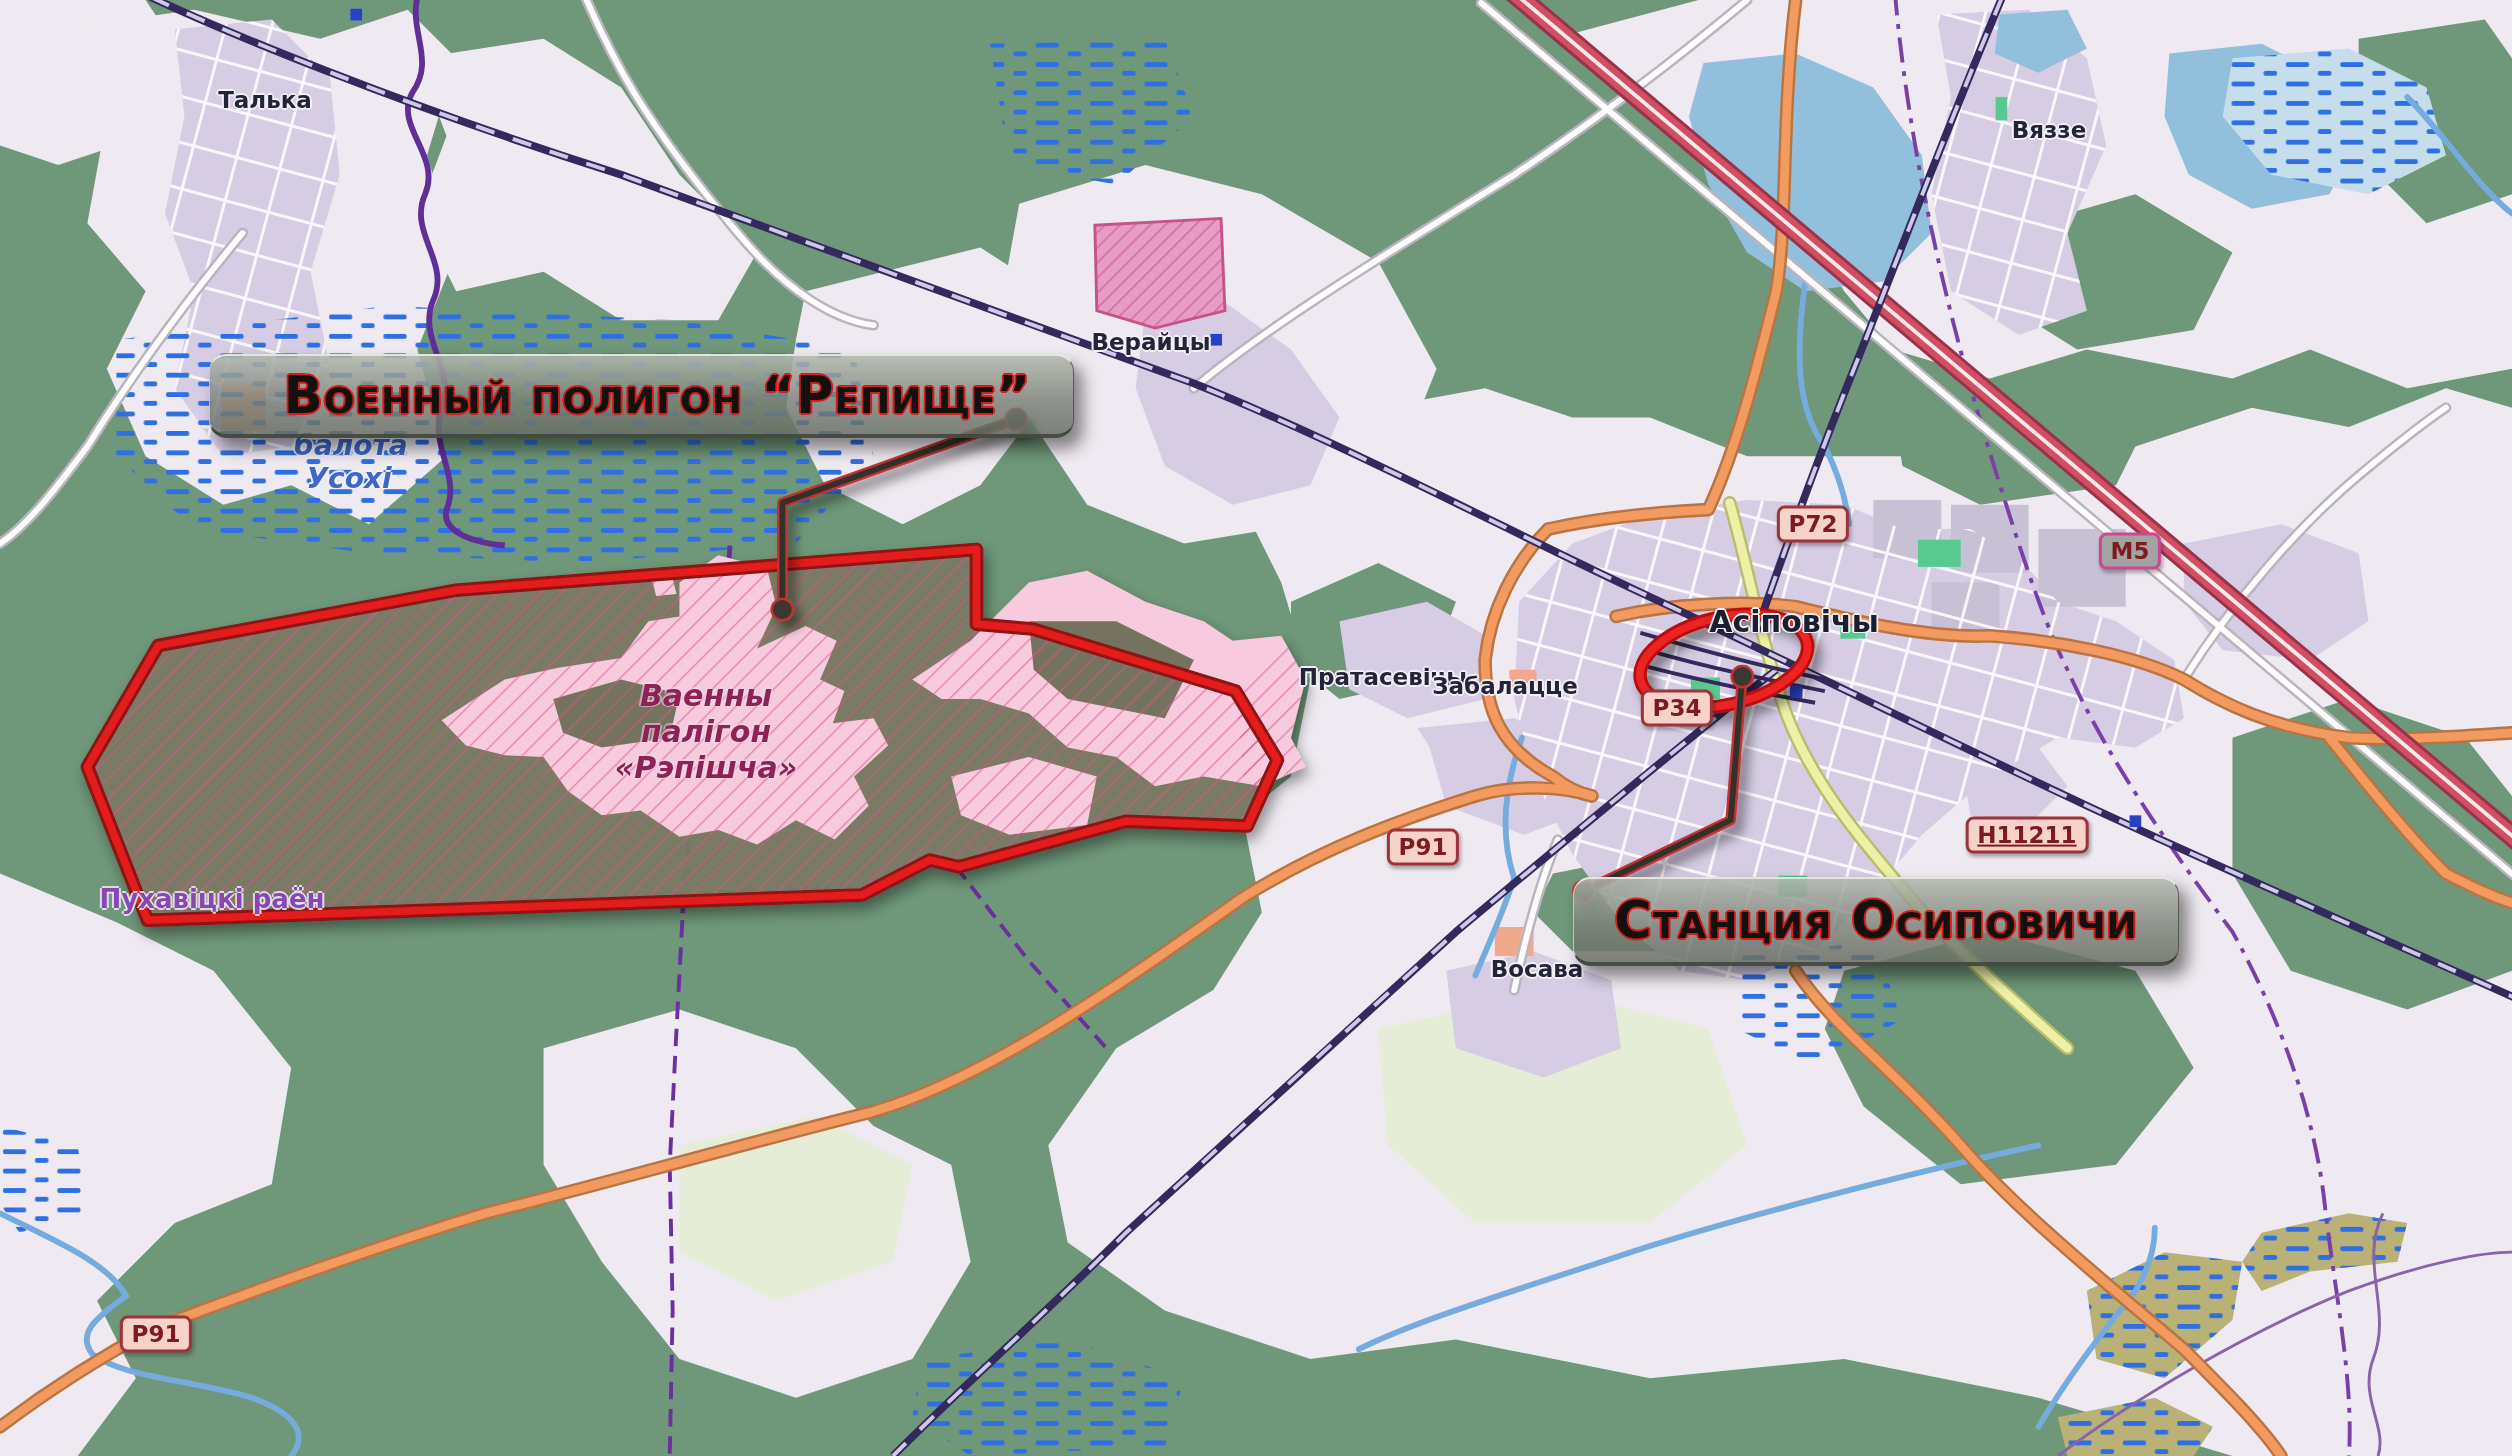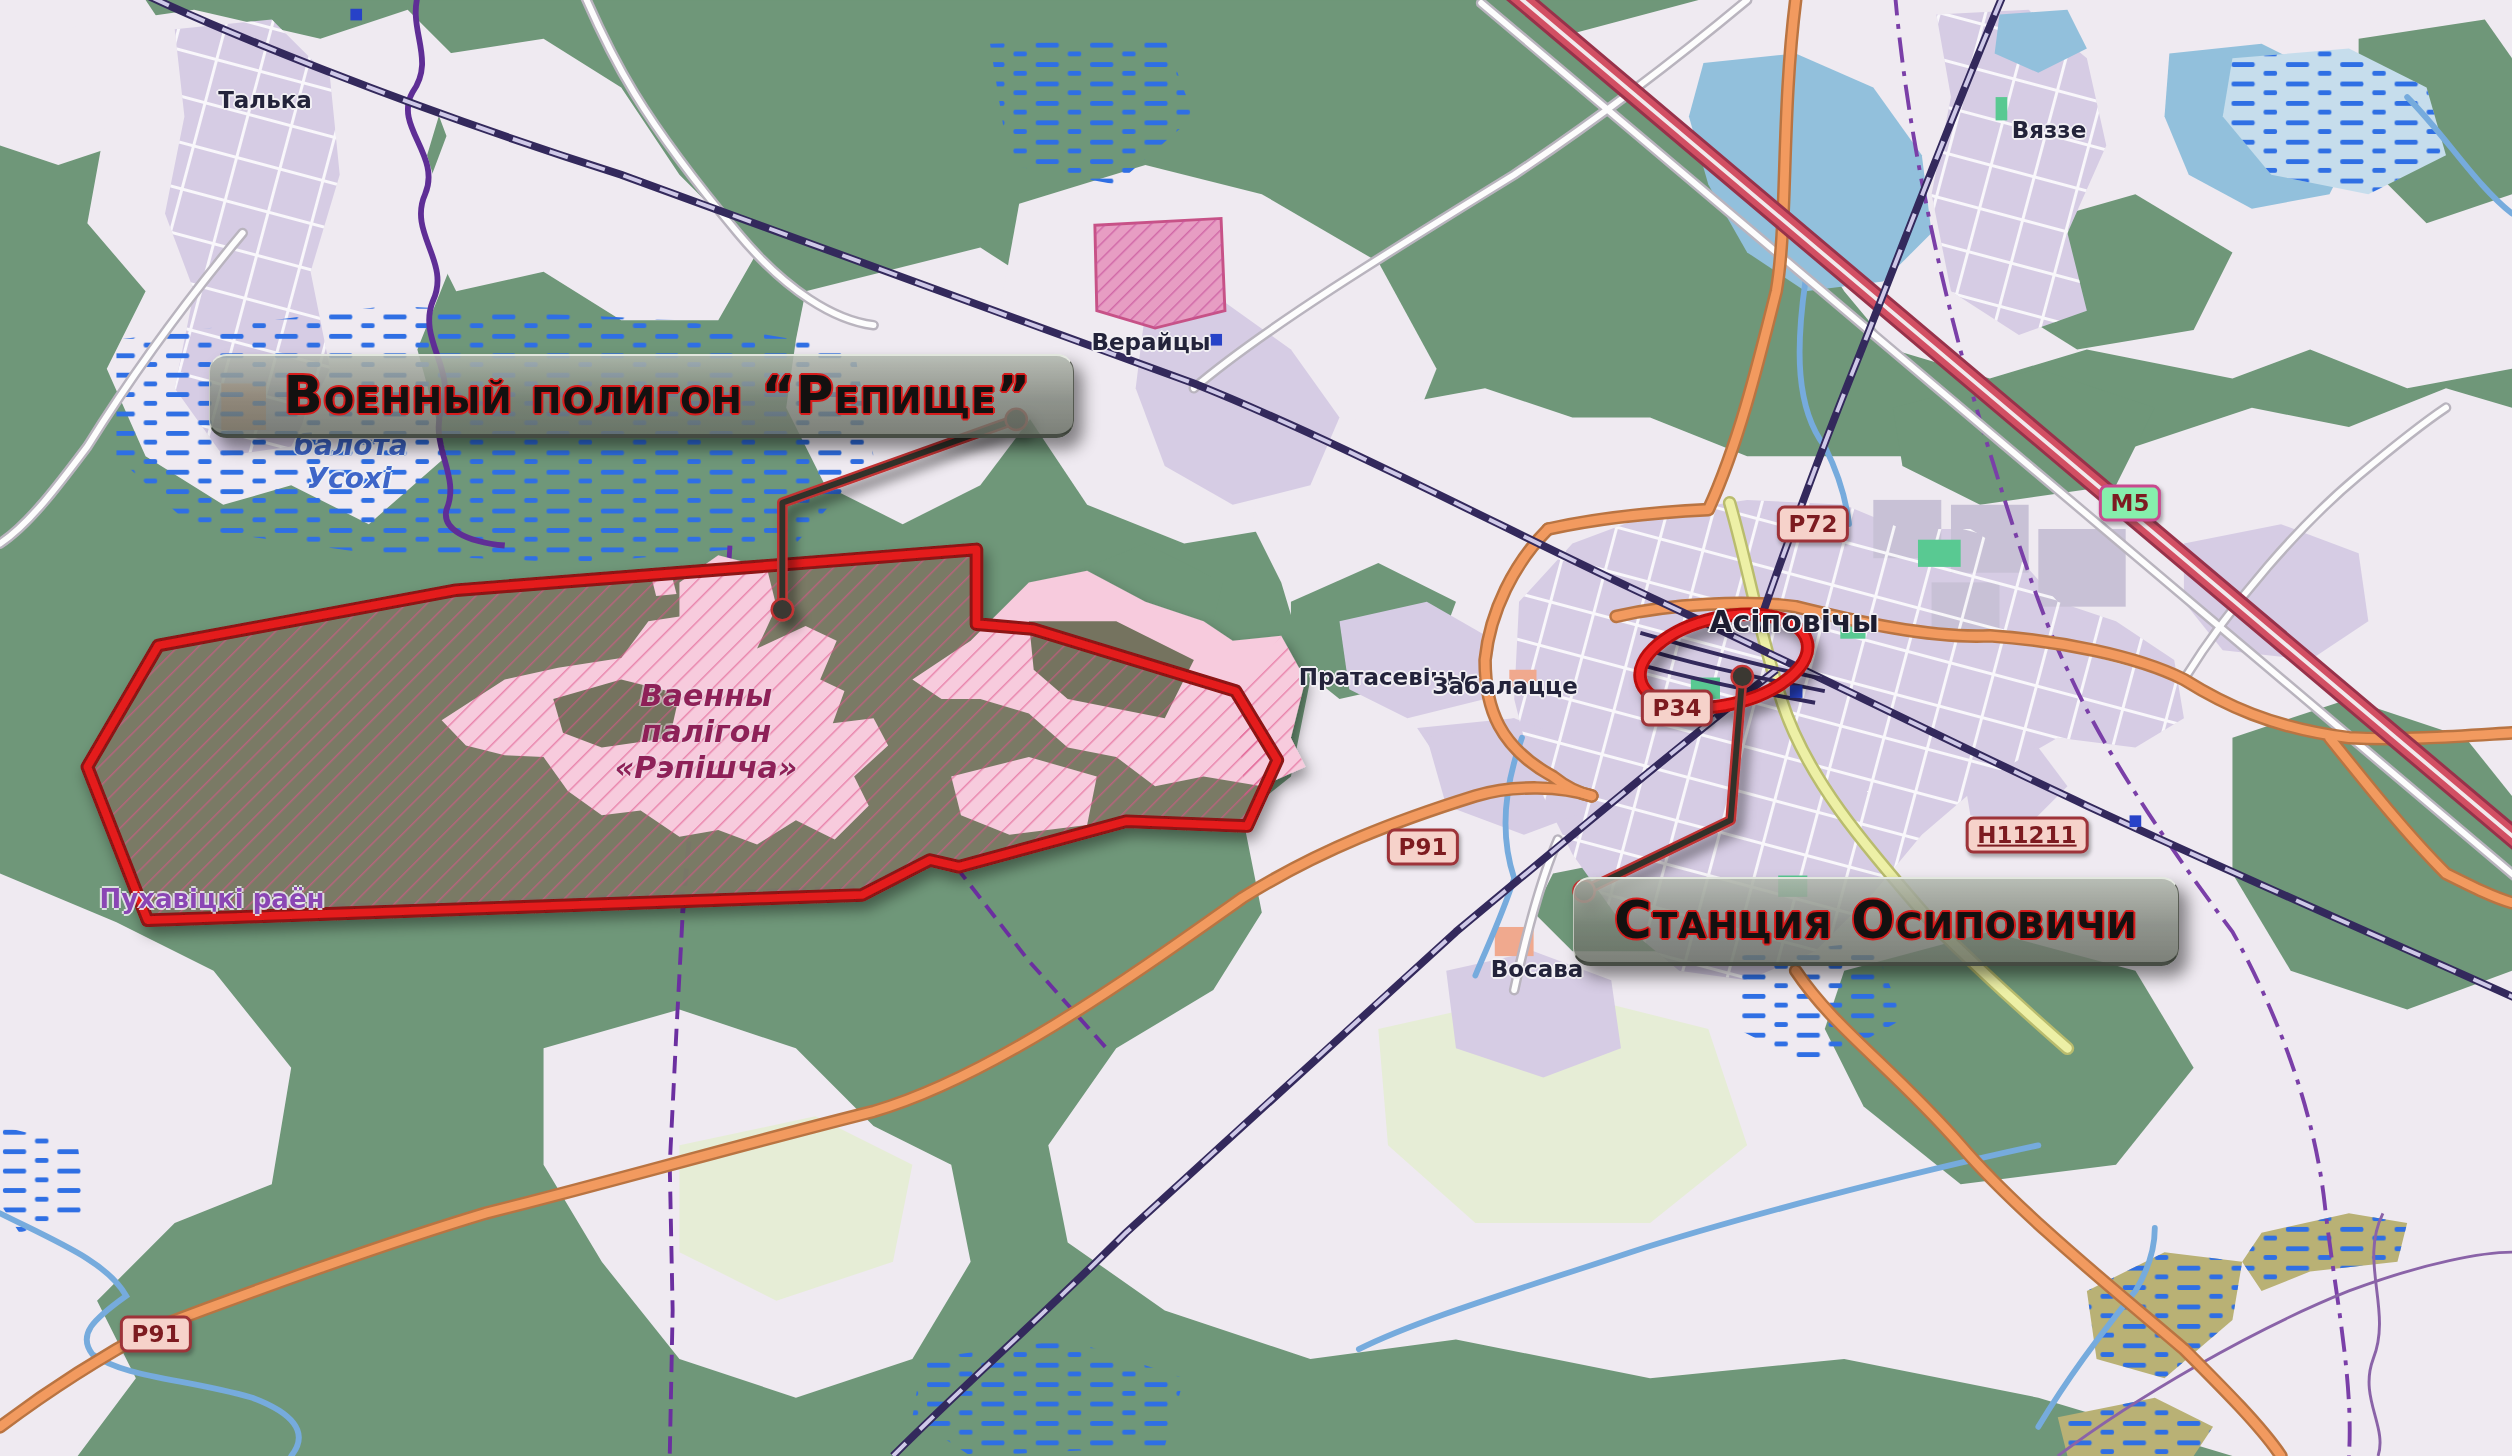--- a/index.html
+++ b/index.html
@@ -21,21 +21,21 @@
                      0 -1.9px 0 rgba(240,244,248,.9),0 1.9px 0 rgba(240,244,248,.9);}
   .range-lbl{color:#8e2158;font-style:italic;font-weight:bold;font-size:30px;
          text-shadow:-1.9px 0 0 rgba(238,220,230,.55),1.9px 0 0 rgba(238,220,230,.55),
                      0 -1.9px 0 rgba(238,220,230,.55),0 1.9px 0 rgba(238,220,230,.55);}
 
   
   .shield{position:absolute;transform:translate(-50%,-50%);
           background:#f6d2ca;border:3.9px solid #9e3339;border-radius:7.8px;
           color:#7d1b20;font-weight:bold;font-size:23px;line-height:1;
           padding:3.9px 8.7px;box-shadow:1.9px 2.9px 3.9px rgba(40,40,40,.35);}
-  .shield.motorway{background:#86efac;border-color:#c9498f;}
+  .shield.motorway{background:#a3a3a3;border-color:#c9498f;margin-top:48px;}
 
   
   .anno{position:absolute;display:flex;align-items:center;justify-content:center;
         background:linear-gradient(180deg,rgba(176,182,172,.88) 0%,rgba(122,128,118,.82) 55%,rgba(104,110,100,.85) 100%);
         border-top:2.9px solid rgba(232,236,228,.95);
         border-left:1.9px solid rgba(210,215,205,.8);
         border-right:1.9px solid rgba(70,75,66,.8);
         border-bottom:4.9px solid rgba(52,57,50,.85);
         border-radius:17.5px;
         box-shadow:8.7px 10.7px 15.5px rgba(0,0,0,.45);}

